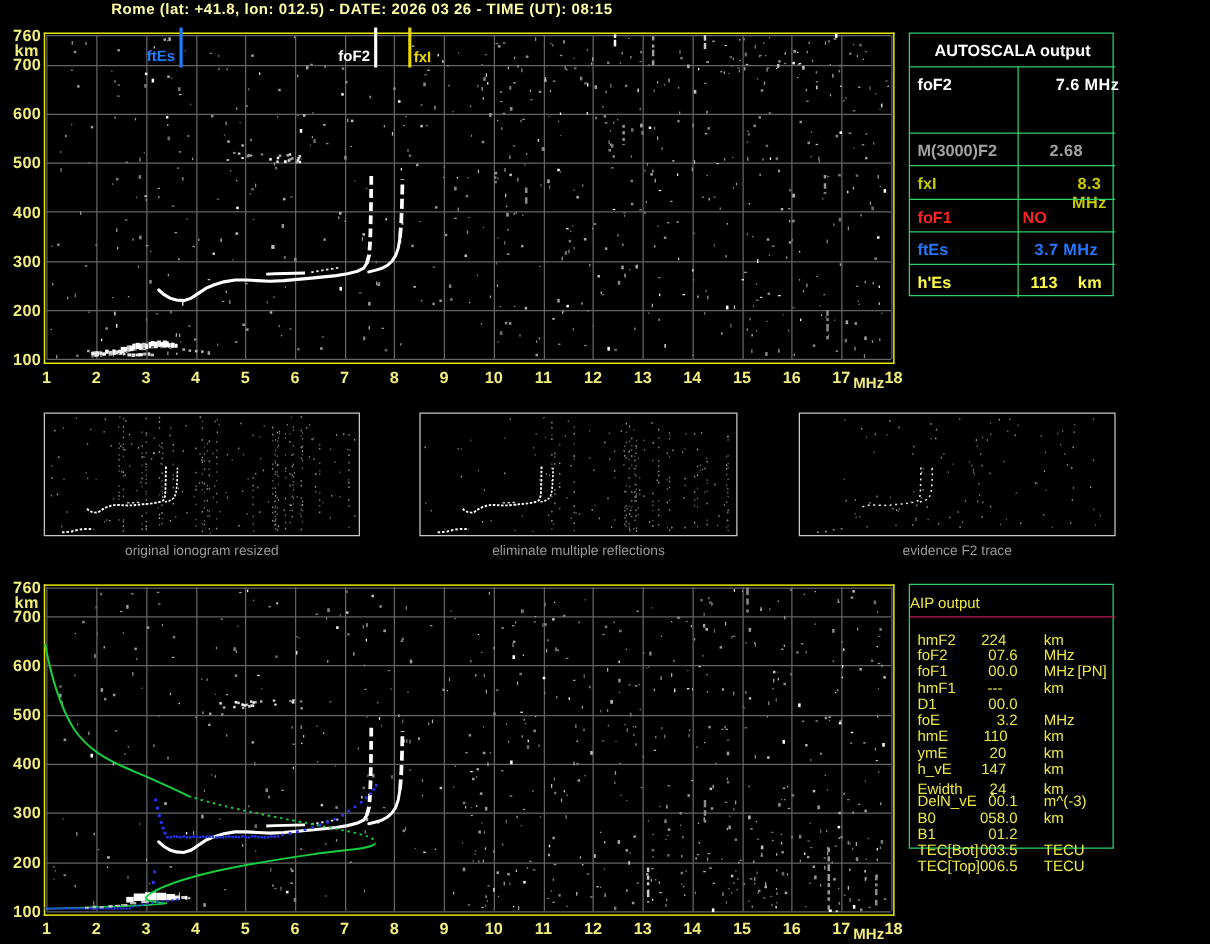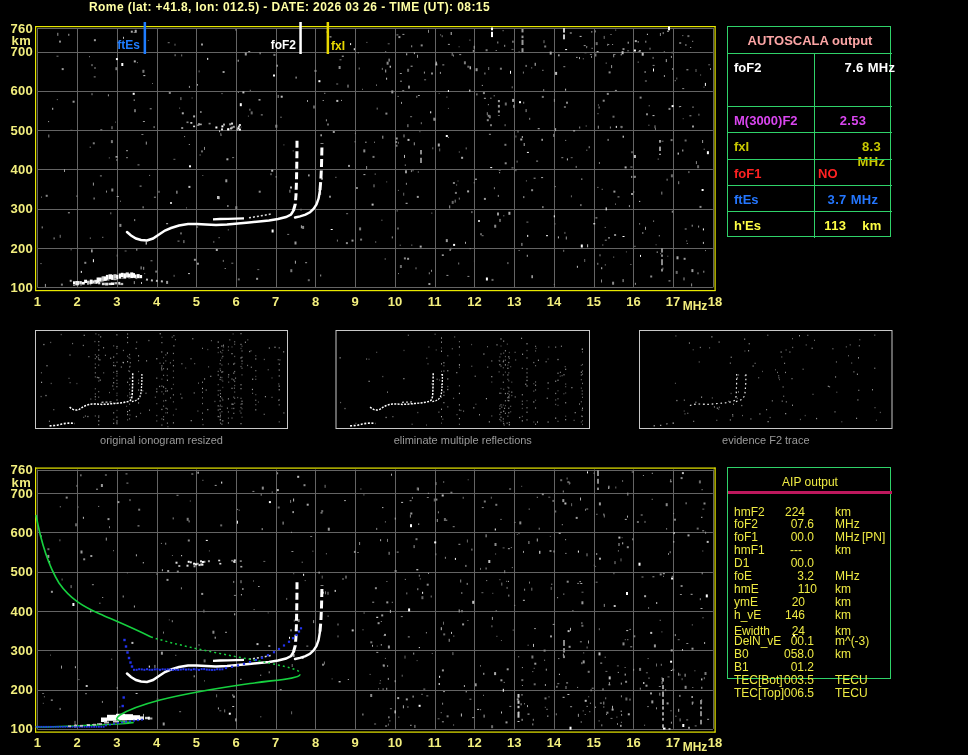--- a/index.html
+++ b/index.html
@@ -2617,49 +2617,49 @@
       <text x="695.0" y="751.0" fill="#f2ee7d" font-size="12" font-weight="bold" text-anchor="middle">MHz</text>
       <text x="140.0" y="49.0" fill="#1f7dff" font-size="12" font-weight="bold" text-anchor="end">ftEs</text>
       <text x="296.0" y="49.0" fill="#ffffff" font-size="12" font-weight="bold" text-anchor="end">foF2</text>
       <text x="331.0" y="49.5" fill="#e8d800" font-size="12" font-weight="bold" text-anchor="start">fxI</text>
       <text x="161.5" y="444.0" fill="#9a9a9a" font-size="11" font-weight="normal" text-anchor="middle">original ionogram resized</text>
       <text x="462.8" y="444.0" fill="#9a9a9a" font-size="11" font-weight="normal" text-anchor="middle">eliminate multiple reflections</text>
       <text x="765.8" y="444.0" fill="#9a9a9a" font-size="11" font-weight="normal" text-anchor="middle">evidence F2 trace</text>
     </svg>
 <div style="position:absolute;left:89px;top:0px;color:#ffffa3;font:bold 12px 'Liberation Sans',sans-serif;letter-spacing:0.42px">Rome (lat: +41.8, lon: 012.5) - DATE: 2026 03 26 - TIME (UT): 08:15</div>
 <div style="position:absolute;left:727px;top:26px;width:164px;height:211px;border:1px solid #2fd269;font:bold 13px 'Liberation Sans',sans-serif">
-      <div style="position:absolute;left:0;top:0;width:164px;height:26px;color:#fca5a5;text-align:center;padding-top:6px">AUTOSCALA output</div>
+      <div style="position:absolute;left:0;top:0;width:164px;height:26px;color:#ffffff;text-align:center;padding-top:6px">AUTOSCALA output</div>
       <div style="position:absolute;left:85.5px;top:26.3px;width:1px;height:184.5px;background:#2fd269"></div>
       <div style="position:absolute;left:0;top:26.3px;width:164px;height:26.35px;border-top:1px solid #2fd269;color:#ffffff">
         <span style="position:absolute;left:6px;top:6px">foF2</span>
         <span style="position:absolute;left:86px;top:6px;width:78px;text-align:center;letter-spacing:0.35px;margin-left:17px;">7.6 MHz</span>
       </div>
-      <div style="position:absolute;left:0;top:79.0px;width:164px;height:26.35px;border-top:1px solid #2fd269;color:#d946ef">
+      <div style="position:absolute;left:0;top:79.0px;width:164px;height:26.35px;border-top:1px solid #2fd269;color:#a3a3a3">
         <span style="position:absolute;left:6px;top:6px">M(3000)F2</span>
-        <span style="position:absolute;left:86px;top:6px;width:78px;text-align:center;letter-spacing:0.35px;">2.53</span>
+        <span style="position:absolute;left:86px;top:6px;width:78px;text-align:center;letter-spacing:0.35px;">2.68</span>
       </div>
       <div style="position:absolute;left:0;top:105.4px;width:164px;height:26.35px;border-top:1px solid #2fd269;color:#c9c900">
         <span style="position:absolute;left:6px;top:6px">fxI</span>
         <span style="position:absolute;left:86px;top:6px;width:78px;text-align:center;letter-spacing:0.35px;padding-left:37px;">8.3 MHz</span>
       </div>
       <div style="position:absolute;left:0;top:131.7px;width:164px;height:26.35px;border-top:1px solid #2fd269;color:#ff2222">
         <span style="position:absolute;left:6px;top:6px">foF1</span>
         <span style="position:absolute;left:86px;top:6px;width:78px;text-align:left;padding-left:4px;">NO</span>
       </div>
       <div style="position:absolute;left:0;top:158.1px;width:164px;height:26.35px;border-top:1px solid #2fd269;color:#2577ff">
         <span style="position:absolute;left:6px;top:6px">ftEs</span>
         <span style="position:absolute;left:86px;top:6px;width:78px;text-align:center;letter-spacing:0.35px;">3.7 MHz</span>
       </div>
       <div style="position:absolute;left:0;top:184.4px;width:164px;height:26.35px;border-top:1px solid #2fd269;color:#ffff45">
         <span style="position:absolute;left:6px;top:6px">h'Es</span>
         <span style="position:absolute;left:86px;top:6px;width:78px;text-align:center;letter-spacing:0.35px;">113&nbsp;&nbsp;&nbsp;&nbsp;km</span>
       </div>
     </div>
 <div style="position:absolute;left:727px;top:466.5px;width:164px;height:212.5px;border:1px solid #2fd269;font:12px 'Liberation Sans',sans-serif;color:#eeea43">
-      <div style="position:absolute;left:0;top:0;width:164px;height:26.5px;border-bottom:3px solid #be185d;text-align:center;padding-top:7px">AIP output</div>
+      <div style="position:absolute;left:0;top:0;width:164px;height:26.5px;border-bottom:1px solid #be185d;padding-top:7px">AIP output</div>
       <div style="position:absolute;left:0;top:37.0px;width:170px;height:13px">
         <span style="position:absolute;left:6px">hmF2</span>
         <span style="position:absolute;left:30px;width:47px;text-align:right">224</span>
         <span style="position:absolute;left:107px">km</span>
       </div>
       <div style="position:absolute;left:0;top:49.9px;width:170px;height:13px">
         <span style="position:absolute;left:6px">foF2</span>
         <span style="position:absolute;left:30px;width:56px;text-align:right">07.6</span>
         <span style="position:absolute;left:107px">MHz</span>
       </div>
@@ -2678,31 +2678,31 @@
         <span style="position:absolute;left:6px">D1</span>
         <span style="position:absolute;left:30px;width:56px;text-align:right">00.0</span>
       </div>
       <div style="position:absolute;left:0;top:101.7px;width:170px;height:13px">
         <span style="position:absolute;left:6px">foE</span>
         <span style="position:absolute;left:30px;width:56px;text-align:right">3.2</span>
         <span style="position:absolute;left:107px">MHz</span>
       </div>
       <div style="position:absolute;left:0;top:114.6px;width:170px;height:13px">
         <span style="position:absolute;left:6px">hmE</span>
-        <span style="position:absolute;left:42px;width:47px;text-align:right">110</span>
+        <span style="position:absolute;left:31px;width:47px;text-align:right">110</span>
         <span style="position:absolute;left:107px">km</span>
       </div>
       <div style="position:absolute;left:0;top:127.5px;width:170px;height:13px">
         <span style="position:absolute;left:6px">ymE</span>
         <span style="position:absolute;left:30px;width:47px;text-align:right">20</span>
         <span style="position:absolute;left:107px">km</span>
       </div>
       <div style="position:absolute;left:0;top:140.4px;width:170px;height:13px">
         <span style="position:absolute;left:6px">h_vE</span>
-        <span style="position:absolute;left:30px;width:47px;text-align:right">146</span>
+        <span style="position:absolute;left:30px;width:47px;text-align:right">147</span>
         <span style="position:absolute;left:107px">km</span>
       </div>
       <div style="position:absolute;left:0;top:156px;width:170px;height:13px">
         <span style="position:absolute;left:6px">Ewidth</span>
         <span style="position:absolute;left:30px;width:47px;text-align:right">24</span>
         <span style="position:absolute;left:107px">km</span>
       </div>
       <div style="position:absolute;left:0;top:166.3px;width:170px;height:13px">
         <span style="position:absolute;left:6px">DelN_vE</span>
         <span style="position:absolute;left:30px;width:56px;text-align:right">00.1</span>

